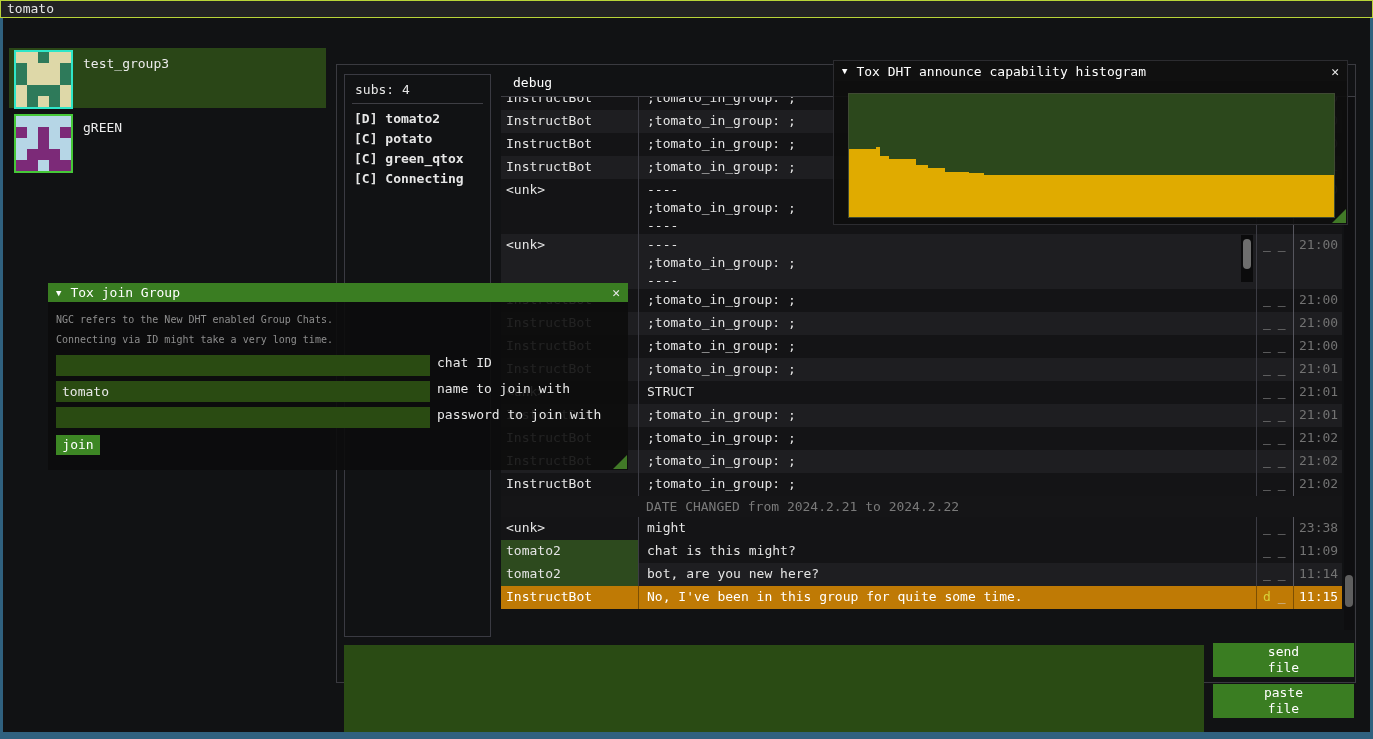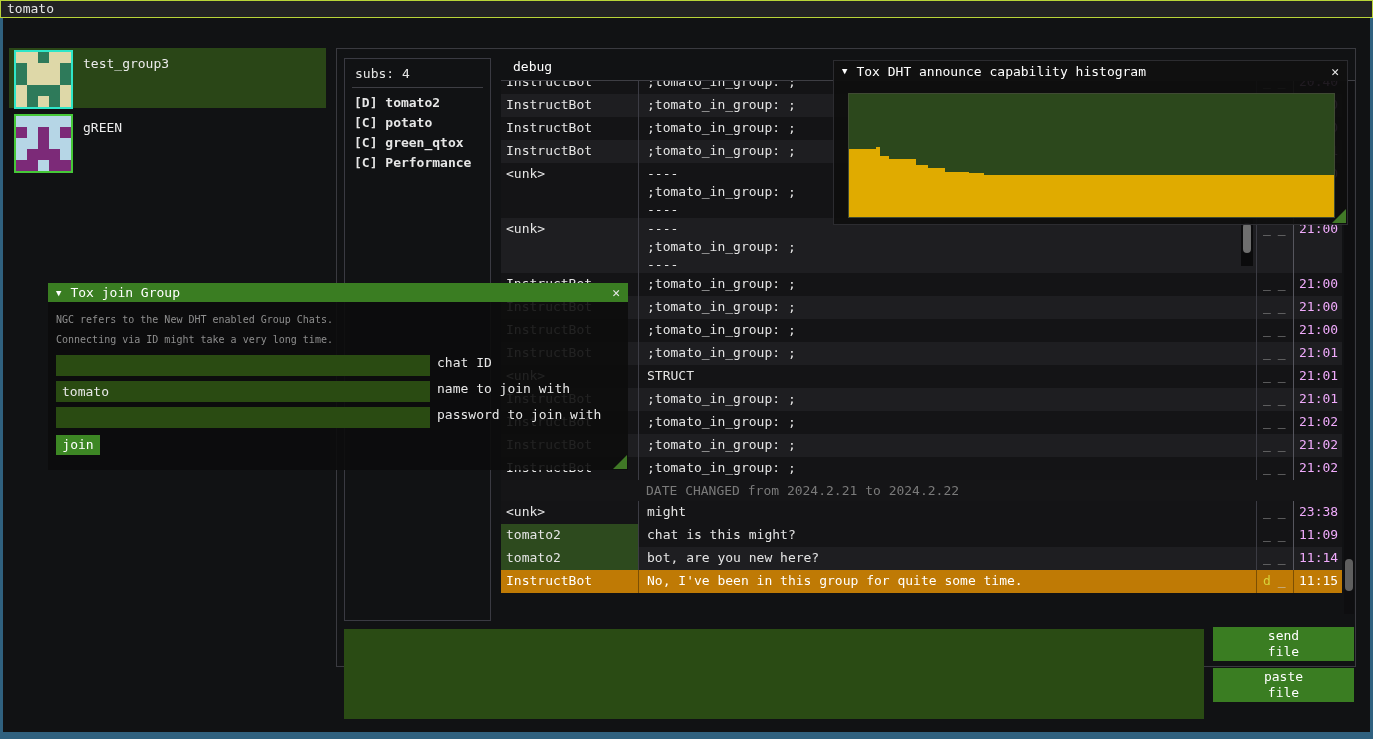--- a/index.html
+++ b/index.html
@@ -21,41 +21,41 @@
   .msep{width:1px;background:#3c3c3c;}
 
   
   .group-item{position:absolute;left:9px;width:317px;height:60px;}
   .group-item.sel{background:#2a4617;}
   .avatar{position:absolute;left:5px;top:2px;display:grid;
     grid-template-columns:repeat(5,11px);grid-template-rows:repeat(5,11px);border:2px solid #fff;}
   .glabel{position:absolute;left:74px;top:8px;color:#ececec;font-size:13px;}
 
   
-  .chatwin{position:absolute;left:336px;top:48px;width:1020px;height:619px;border:1px solid #3a3a40;}
+  .chatwin{position:absolute;left:336px;top:64px;width:1020px;height:619px;border:1px solid #3a3a40;}
   .subs-panel{position:absolute;left:7px;top:9px;width:147px;height:563px;border:1px solid #3a3a42;color:#e6e6e6;font-size:13px;}
   .subs-title{padding:7px 0 0 10px;}
   .subs-sep{position:absolute;left:7px;right:7px;top:28px;height:1px;background:#3e3e44;}
   .sub-item{padding-left:9px;line-height:20px;white-space:nowrap;font-weight:bold;}
   .sub-list{position:absolute;top:34px;left:0;right:0;}
   .tab{position:absolute;left:176px;top:10px;color:#fff;font-size:13px;}
   .tab-sep{position:absolute;left:164px;right:0;top:31px;height:1px;background:#3e3e44;}
 
   .msg-viewport{position:absolute;left:164px;top:32px;width:841px;height:533px;overflow:hidden;}
   .msg-inner{margin-top:-10px;}
   .row{display:grid;grid-template-columns:137px 618px 37px 49px;height:23px;background:#141416;}
   .row.alt{background:#1e1e21;}
   .row.tall{height:55px;}
   .row.date{display:block;height:21px;padding-left:145px;line-height:21px;color:#7a7a7a;font-size:13px;background:#151517;}
   .cell{font-size:13px;color:#e4e4e4;line-height:18px;padding-top:2px;overflow:hidden;}
   .cell.name{padding-left:5px;white-space:nowrap;}
   .cell.name.ng{background:#2d4a1e;}
   .cell.text{padding-left:8px;white-space:pre-line;border-left:1px solid #3c3c44;}
   .cell.st{border-left:1px solid #3c3c44;color:#9a9a9a;display:flex;gap:7px;padding-left:6px;}
-  .cell.time{border-left:1px solid #56565e;padding-left:5px;color:#f0abfc;}
+  .cell.time{border-left:1px solid #56565e;padding-left:5px;color:#737373;}
   .row.hl{background:#bf7a05;}
   .row.hl .cell{color:#fff;border-left-color:rgba(0,0,0,0.35);}
   .row.hl .cell.st{color:#cfcfcf;}
   .row.hl .acc{color:#d8d23a;}
 
   .mini-scrollbar{position:absolute;left:904px;top:170px;width:12px;height:47px;background:#0b0b0c;}
   .mini-scrollbar .handle{position:absolute;left:2px;top:4px;width:8px;height:30px;background:#6e6e6e;border-radius:4px;}
   .main-scrollbar{position:absolute;left:1007px;top:32px;width:10px;height:533px;background:#0e0e10;}
   .main-scrollbar .handle{position:absolute;left:1px;top:478px;width:8px;height:32px;background:#5f5f5f;border-radius:4px;}
 
@@ -162,21 +162,21 @@
     </div>
 
   <div class="chatwin">
     <div class="subs-panel">
       <div class="subs-title">subs: 4</div>
       <div class="subs-sep"></div>
       <div class="sub-list">
         <div class="sub-item">[D] tomato2</div>
         <div class="sub-item">[C] potato</div>
         <div class="sub-item">[C] green_qtox</div>
-        <div class="sub-item">[C] Performance</div>
+        <div class="sub-item">[C] Connecting</div>
       </div>
     </div>
 
     <div class="tab">debug</div>
     <div class="tab-sep"></div>
 
     <div class="msg-viewport">
       <div class="msg-inner" id="msgs">
           <div class="row">
             <div class="cell name">InstructBot</div>

